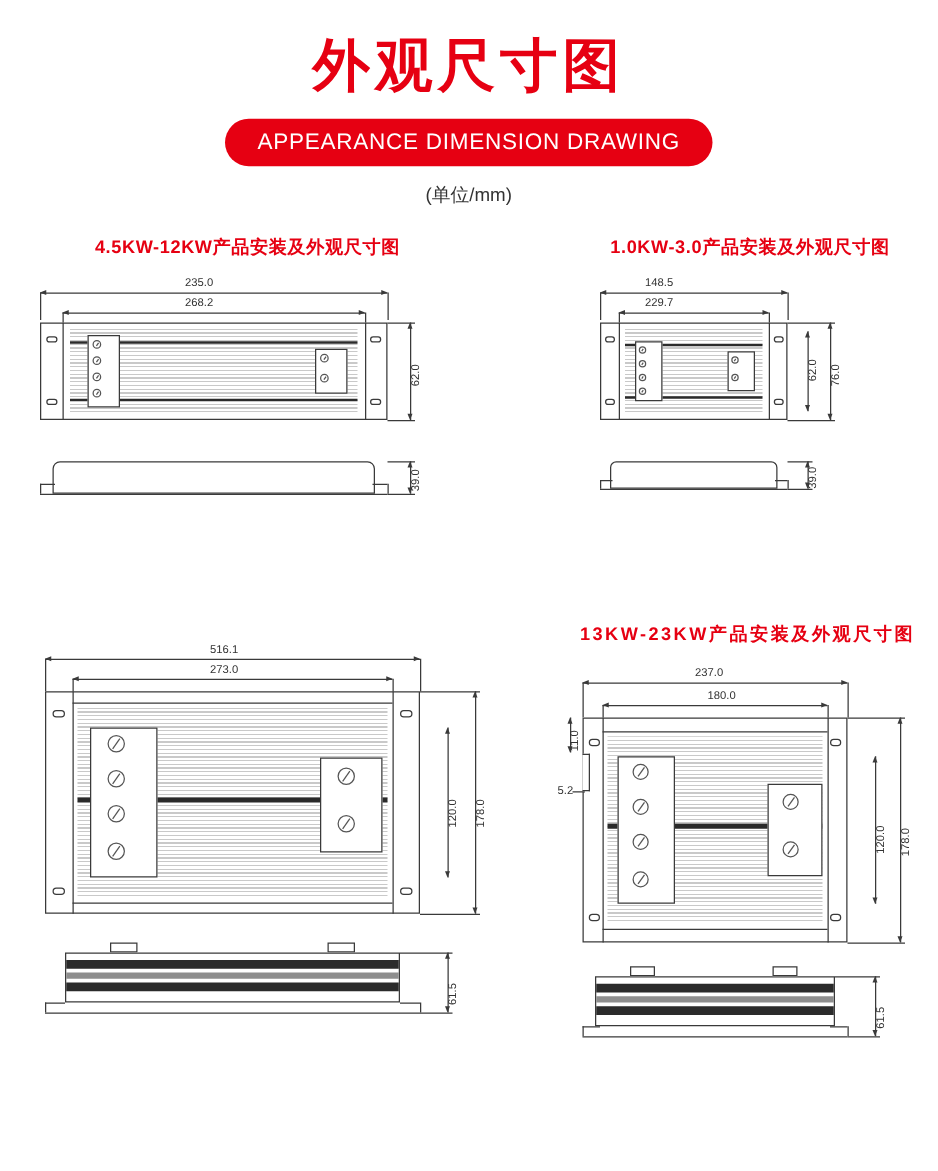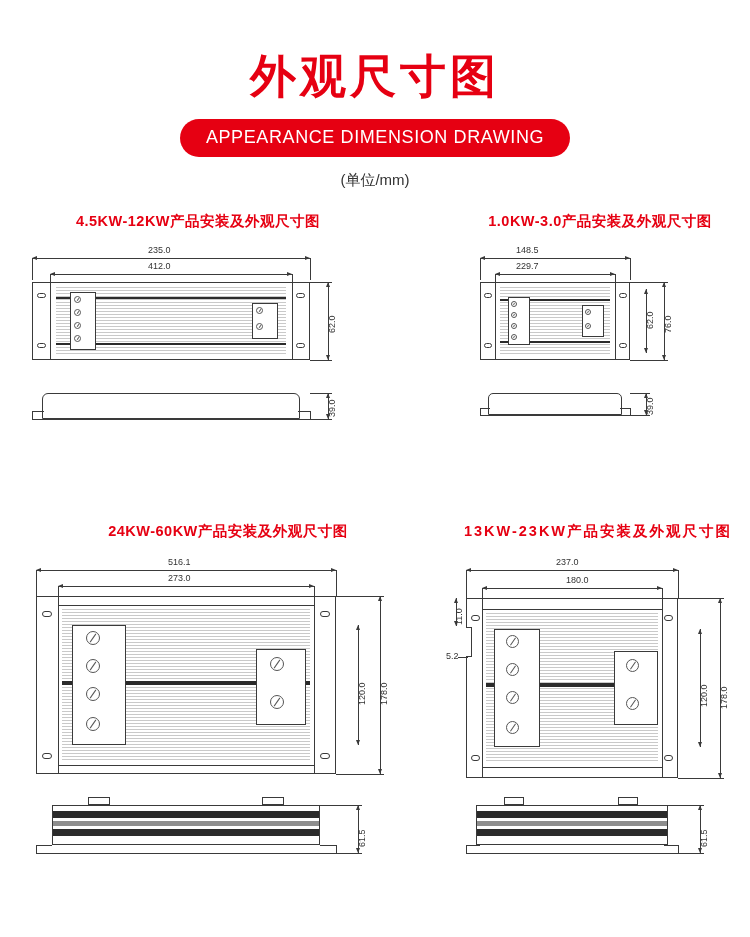--- a/index.html
+++ b/index.html
@@ -21,21 +21,20 @@
     text-align: center;
     padding-top: 26px;
   }
   .main-title {
     font-size: 46px;
     font-weight: bold;
     color: #e60012;
     letter-spacing: 4px;
     line-height: 1.15;
     font-family: "Liberation Sans", sans-serif;
-    margin-top: 24px;
   }
   .subtitle-pill {
     display: inline-block;
     margin-top: 16px;
     background: #e60012;
     color: #ffffff;
     border-radius: 20px;
     padding: 8px 26px 9px 26px;
     font-size: 18px;
     letter-spacing: 0.6px;
@@ -194,21 +193,21 @@
   <div class="panel" style="left:28px; top:0px; width:340px;">
     <div class="panel-title">4.5KW-12KW产品安装及外观尺寸图</div>
 
     <div class="draw" style="position:relative; width:330px; height:220px; margin-top:14px;">
 
       <div class="lbl" style="left:120px; top:0px;">235.0</div>
       <div class="arrowline" style="left:4px; top:13px; width:278px;"></div>
       <div class="tick" style="left:4px; top:13px; height:22px;"></div>
       <div class="tick" style="left:282px; top:13px; height:22px;"></div>
 
-      <div class="lbl" style="left:120px; top:16px;">412.0</div>
+      <div class="lbl" style="left:120px; top:16px;">268.2</div>
       <div class="arrowline" style="left:22px; top:29px; width:242px;"></div>
       <div class="tick" style="left:22px; top:29px; height:8px;"></div>
       <div class="tick" style="left:264px; top:29px; height:8px;"></div>
 
       <div class="box" style="left:4px; top:37px; width:278px; height:78px;"></div>
 
       <div class="ln v" style="left:22px; top:37px; height:78px;"></div>
       <div class="ln v" style="left:264px; top:37px; height:78px;"></div>
 
       <div class="box" style="left:9px; top:48px; width:9px; height:5px; border-radius:3px;"></div>
@@ -301,21 +300,20 @@
       <div class="ln h" style="left:170px; top:163px; width:10px;"></div>
 
       <div class="varrow" style="left:196px; top:148px; height:22px;"></div>
       <div class="lbl vert" style="left:195px; top:170px;">39.0</div>
       <div class="ln h" style="left:180px; top:148px; width:20px;"></div>
       <div class="ln h" style="left:180px; top:170px; width:20px;"></div>
     </div>
   </div>
 
   <div class="panel" style="left:28px; top:310px; width:400px;">
-    <div class="panel-title">24KW-60KW产品安装及外观尺寸图</div>
 
     <div class="draw" style="position:relative; width:390px; height:330px; margin-top:16px;">
 
       <div class="lbl" style="left:140px; top:0px;">516.1</div>
       <div class="arrowline" style="left:8px; top:13px; width:300px;"></div>
       <div class="tick" style="left:8px; top:13px; height:26px;"></div>
       <div class="tick" style="left:308px; top:13px; height:26px;"></div>
 
       <div class="lbl" style="left:140px; top:16px;">273.0</div>
       <div class="arrowline" style="left:30px; top:29px; width:256px;"></div>

